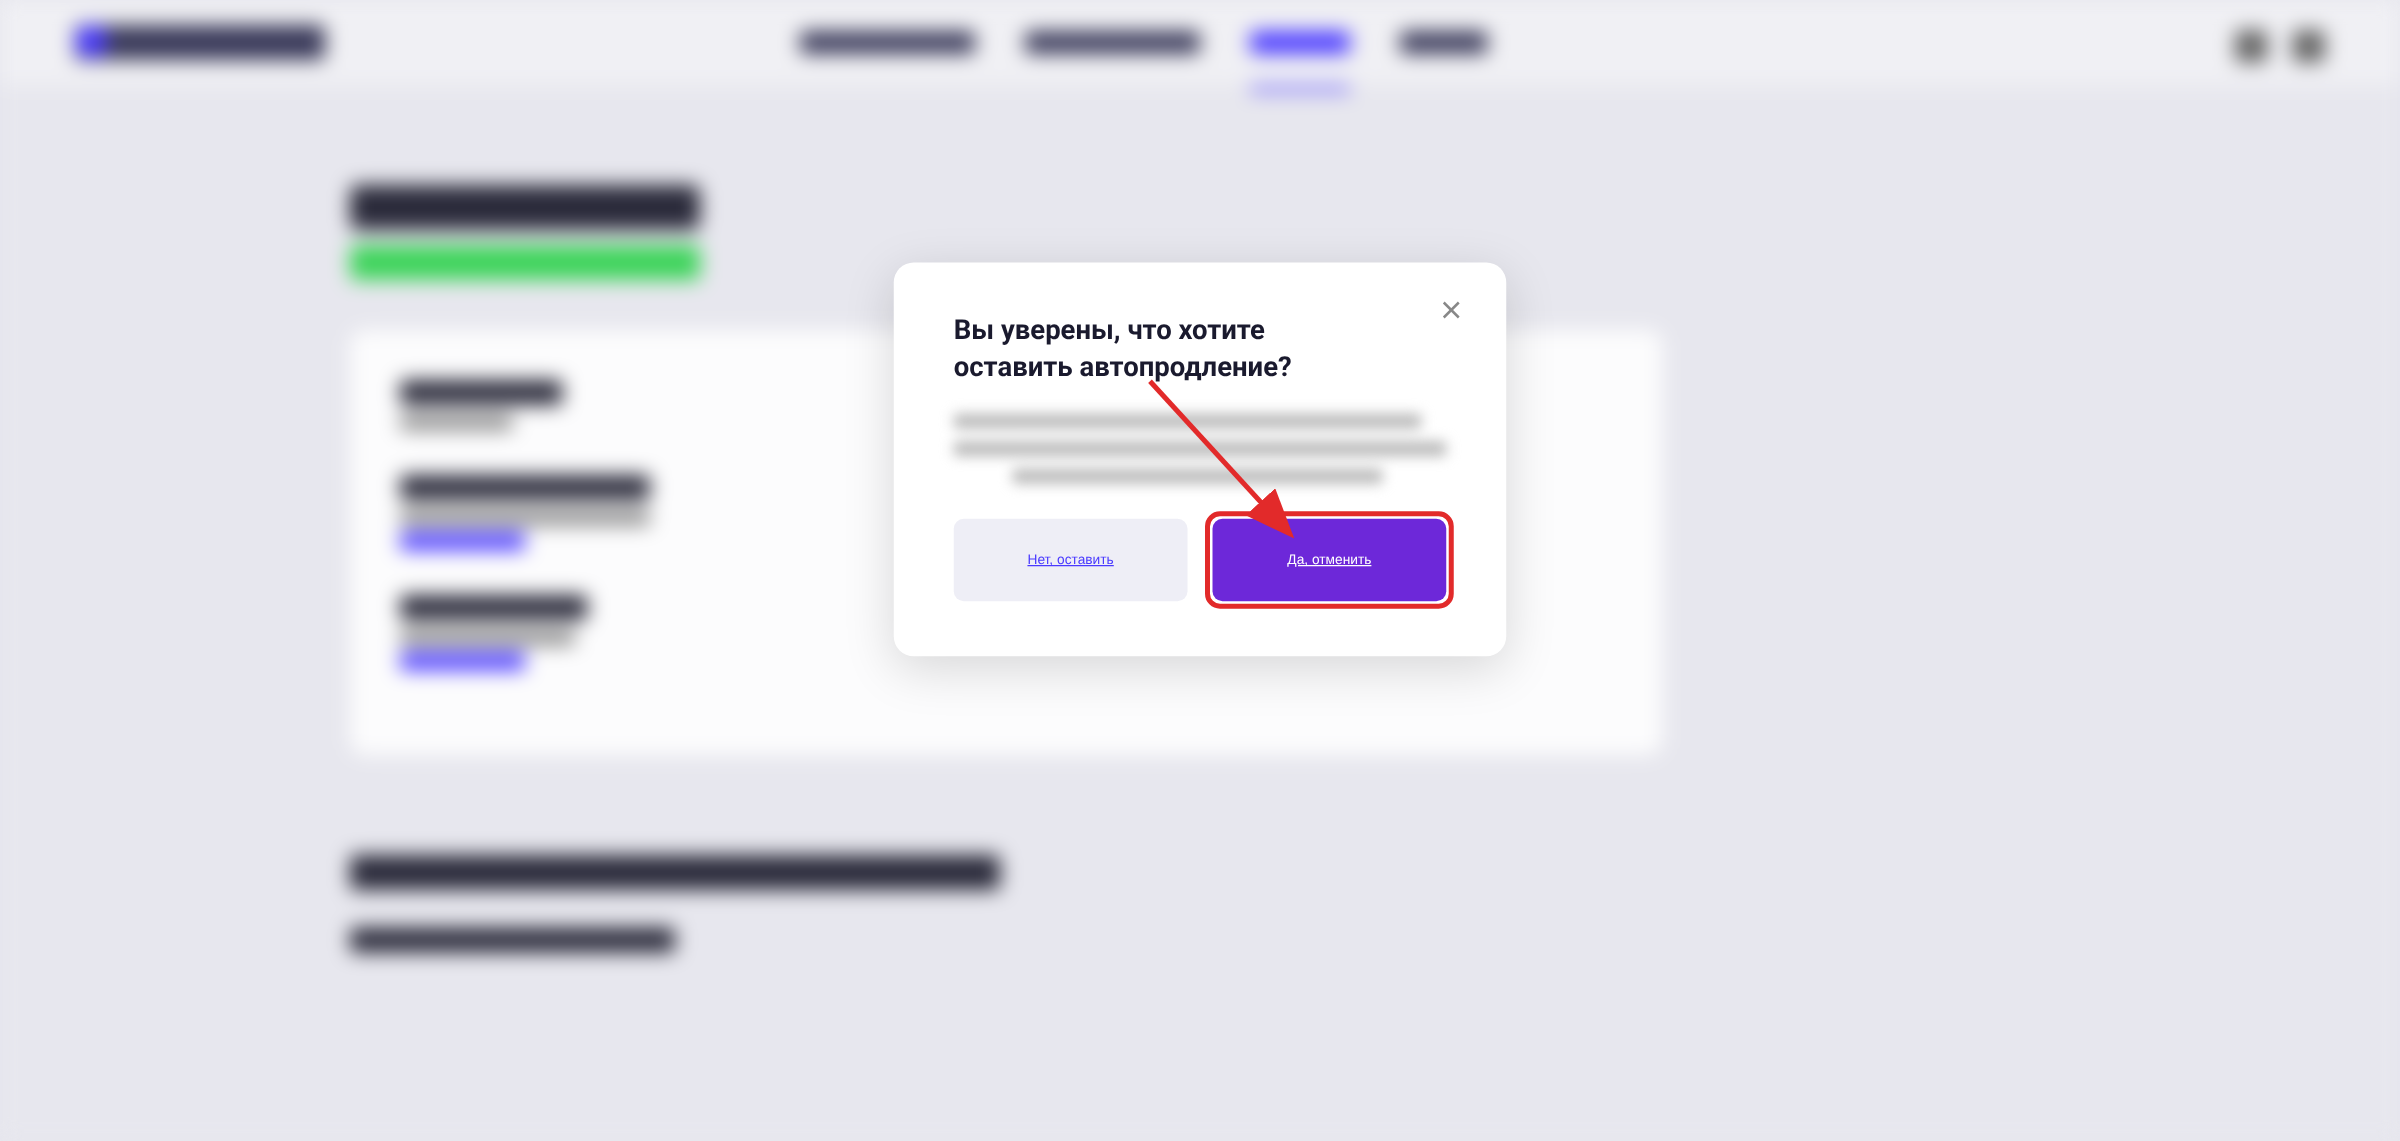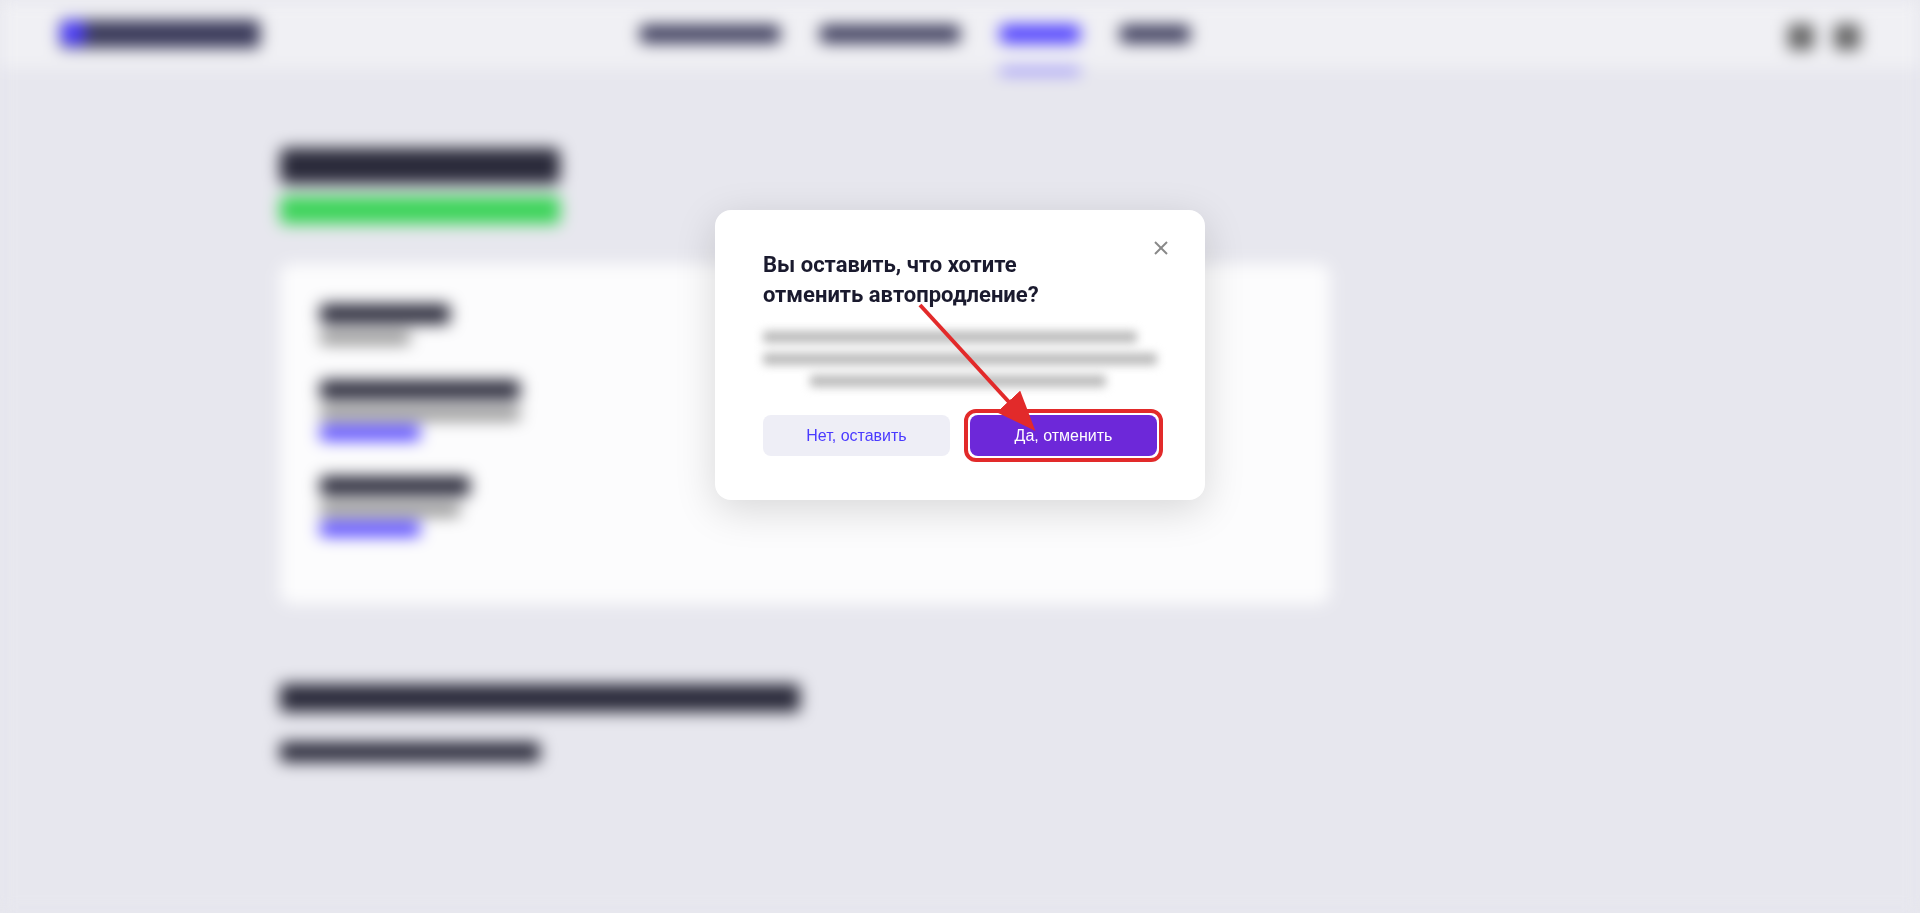--- a/index.html
+++ b/index.html
@@ -182,29 +182,30 @@
     .modal-body-line.l1 { width: 95%; }
     .modal-body-line.l2 { width: 100%; }
     .modal-body-line.l3 { width: 75%; margin-left: 12%; }
 
     .modal-actions {
       display: flex;
       gap: 20px;
     }
     .btn {
       flex: 1;
-      height: 41px;
+      height: 66px;
       border-radius: 8px;
-      font-size: 16px;
+      font-size: 11px;
       font-weight: 500;
       border: none;
       cursor: pointer;
       display: flex;
       align-items: center;
       justify-content: center;
+      text-decoration: underline;
     }
     .btn-secondary {
       background: #eeeef6;
       color: #4a3aff;
     }
     .btn-primary {
       background: #6d28d9;
       color: #fff;
       position: relative;
     }
@@ -269,21 +270,21 @@
 </div>
 
 <div class="modal-overlay">
   <div class="modal">
     <button class="modal-close">
       <svg viewBox="0 0 16 16" fill="none" stroke="currentColor" stroke-width="2">
         <line x1="2" y1="2" x2="14" y2="14"></line>
         <line x1="14" y1="2" x2="2" y2="14"></line>
       </svg>
     </button>
-    <h2 class="modal-title">Вы оставить, что хотите отменить автопродление?</h2>
+    <h2 class="modal-title">Вы уверены, что хотите оставить автопродление?</h2>
     <div class="modal-body-blur">
       <div class="modal-body-line l1"></div>
       <div class="modal-body-line l2"></div>
       <div class="modal-body-line l3"></div>
     </div>
     <div class="modal-actions">
       <button class="btn btn-secondary">Нет, оставить</button>
       <button class="btn btn-primary">
         <span>Да, отменить</span>
         <span class="highlight-box"></span>

